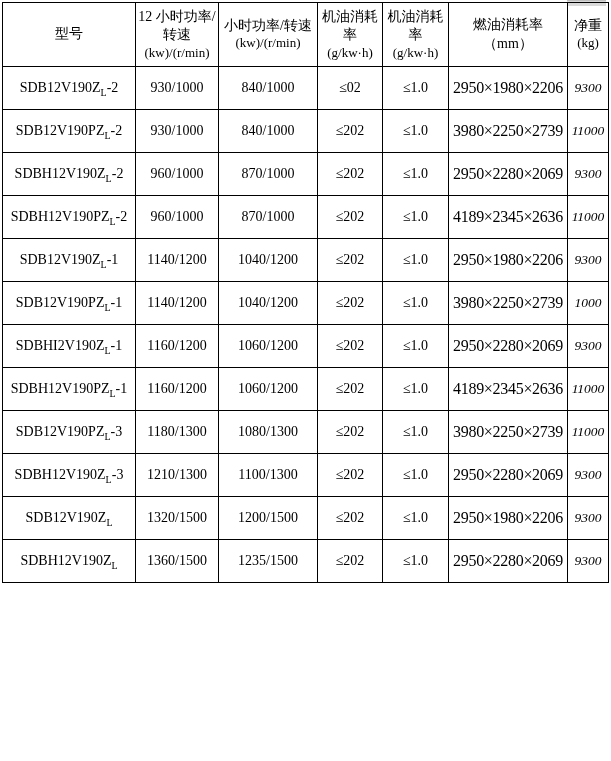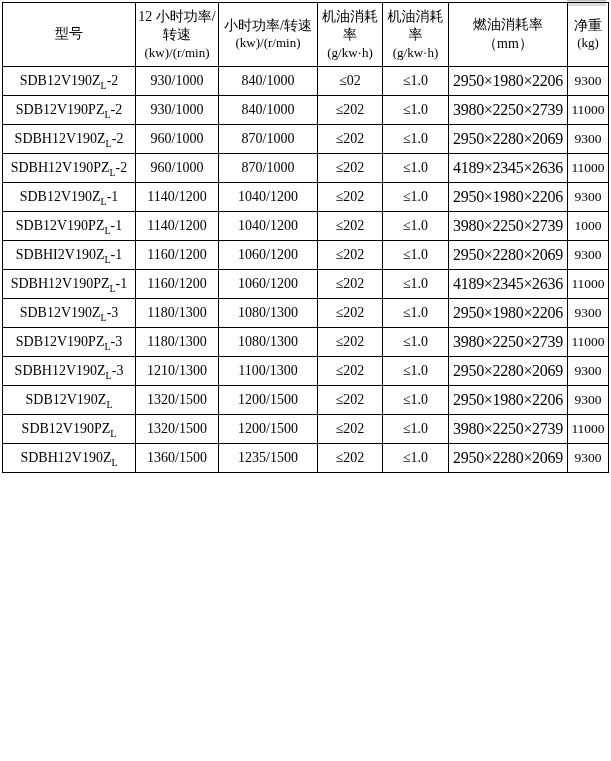--- a/index.html
+++ b/index.html
@@ -25,41 +25,42 @@
   }
   .spec-table th, .spec-table td {
     border: 1px solid #000000;
     text-align: center;
     vertical-align: middle;
     padding: 0 1px;
     font-weight: normal;
     overflow: hidden;
   }
   thead tr { height: 64px; }
-  tbody tr { height: 29px; }
+  tbody tr { height: 43px; }
   .h-title {
     font-size: 14px;
     line-height: 1.3;
   }
   .h-unit {
     font-size: 13px;
     line-height: 1.25;
   }
   .h-unit:empty { display: none; }
   td {
     font-size: 14px;
   }
   td.cell-dims {
     font-size: 16px;
     letter-spacing: -0.3px;
     padding: 0;
   }
   td.cell-weight {
     font-size: 13.5px;
     padding: 0;
+    font-style: italic;
   }
   sub.model-sub {
     font-size: 10px;
     line-height: 0;
   }
   .grey-bar {
     position: absolute;
     left: 567px;
     top: 0;
     width: 39px;
@@ -189,29 +190,20 @@
   <tr>
     <td class="cell-model"><span>SDBH12V190PZ</span><sub class="model-sub">L</sub><span>-1</span></td>
     <td class="cell-power-12h">1160/1200</td>
     <td class="cell-power-cont">1060/1200</td>
     <td class="cell-fuel">≤202</td>
     <td class="cell-oil">≤1.0</td>
     <td class="cell-dims">4189×2345×2636</td>
     <td class="cell-weight">11000</td>
   </tr>
 
-  <tr>
-    <td class="cell-model"><span>SDB12V190Z</span><sub class="model-sub">L</sub><span>-3</span></td>
-    <td class="cell-power-12h">1180/1300</td>
-    <td class="cell-power-cont">1080/1300</td>
-    <td class="cell-fuel">≤202</td>
-    <td class="cell-oil">≤1.0</td>
-    <td class="cell-dims">2950×1980×2206</td>
-    <td class="cell-weight">9300</td>
-  </tr>
 
   <tr>
     <td class="cell-model"><span>SDB12V190PZ</span><sub class="model-sub">L</sub><span>-3</span></td>
     <td class="cell-power-12h">1180/1300</td>
     <td class="cell-power-cont">1080/1300</td>
     <td class="cell-fuel">≤202</td>
     <td class="cell-oil">≤1.0</td>
     <td class="cell-dims">3980×2250×2739</td>
     <td class="cell-weight">11000</td>
   </tr>
@@ -230,29 +222,20 @@
   <tr>
     <td class="cell-model"><span>SDB12V190Z</span><sub class="model-sub">L</sub><span></span></td>
     <td class="cell-power-12h">1320/1500</td>
     <td class="cell-power-cont">1200/1500</td>
     <td class="cell-fuel">≤202</td>
     <td class="cell-oil">≤1.0</td>
     <td class="cell-dims">2950×1980×2206</td>
     <td class="cell-weight">9300</td>
   </tr>
 
-  <tr>
-    <td class="cell-model"><span>SDB12V190PZ</span><sub class="model-sub">L</sub><span></span></td>
-    <td class="cell-power-12h">1320/1500</td>
-    <td class="cell-power-cont">1200/1500</td>
-    <td class="cell-fuel">≤202</td>
-    <td class="cell-oil">≤1.0</td>
-    <td class="cell-dims">3980×2250×2739</td>
-    <td class="cell-weight">11000</td>
-  </tr>
 
   <tr>
     <td class="cell-model"><span>SDBH12V190Z</span><sub class="model-sub">L</sub><span></span></td>
     <td class="cell-power-12h">1360/1500</td>
     <td class="cell-power-cont">1235/1500</td>
     <td class="cell-fuel">≤202</td>
     <td class="cell-oil">≤1.0</td>
     <td class="cell-dims">2950×2280×2069</td>
     <td class="cell-weight">9300</td>
   </tr>

